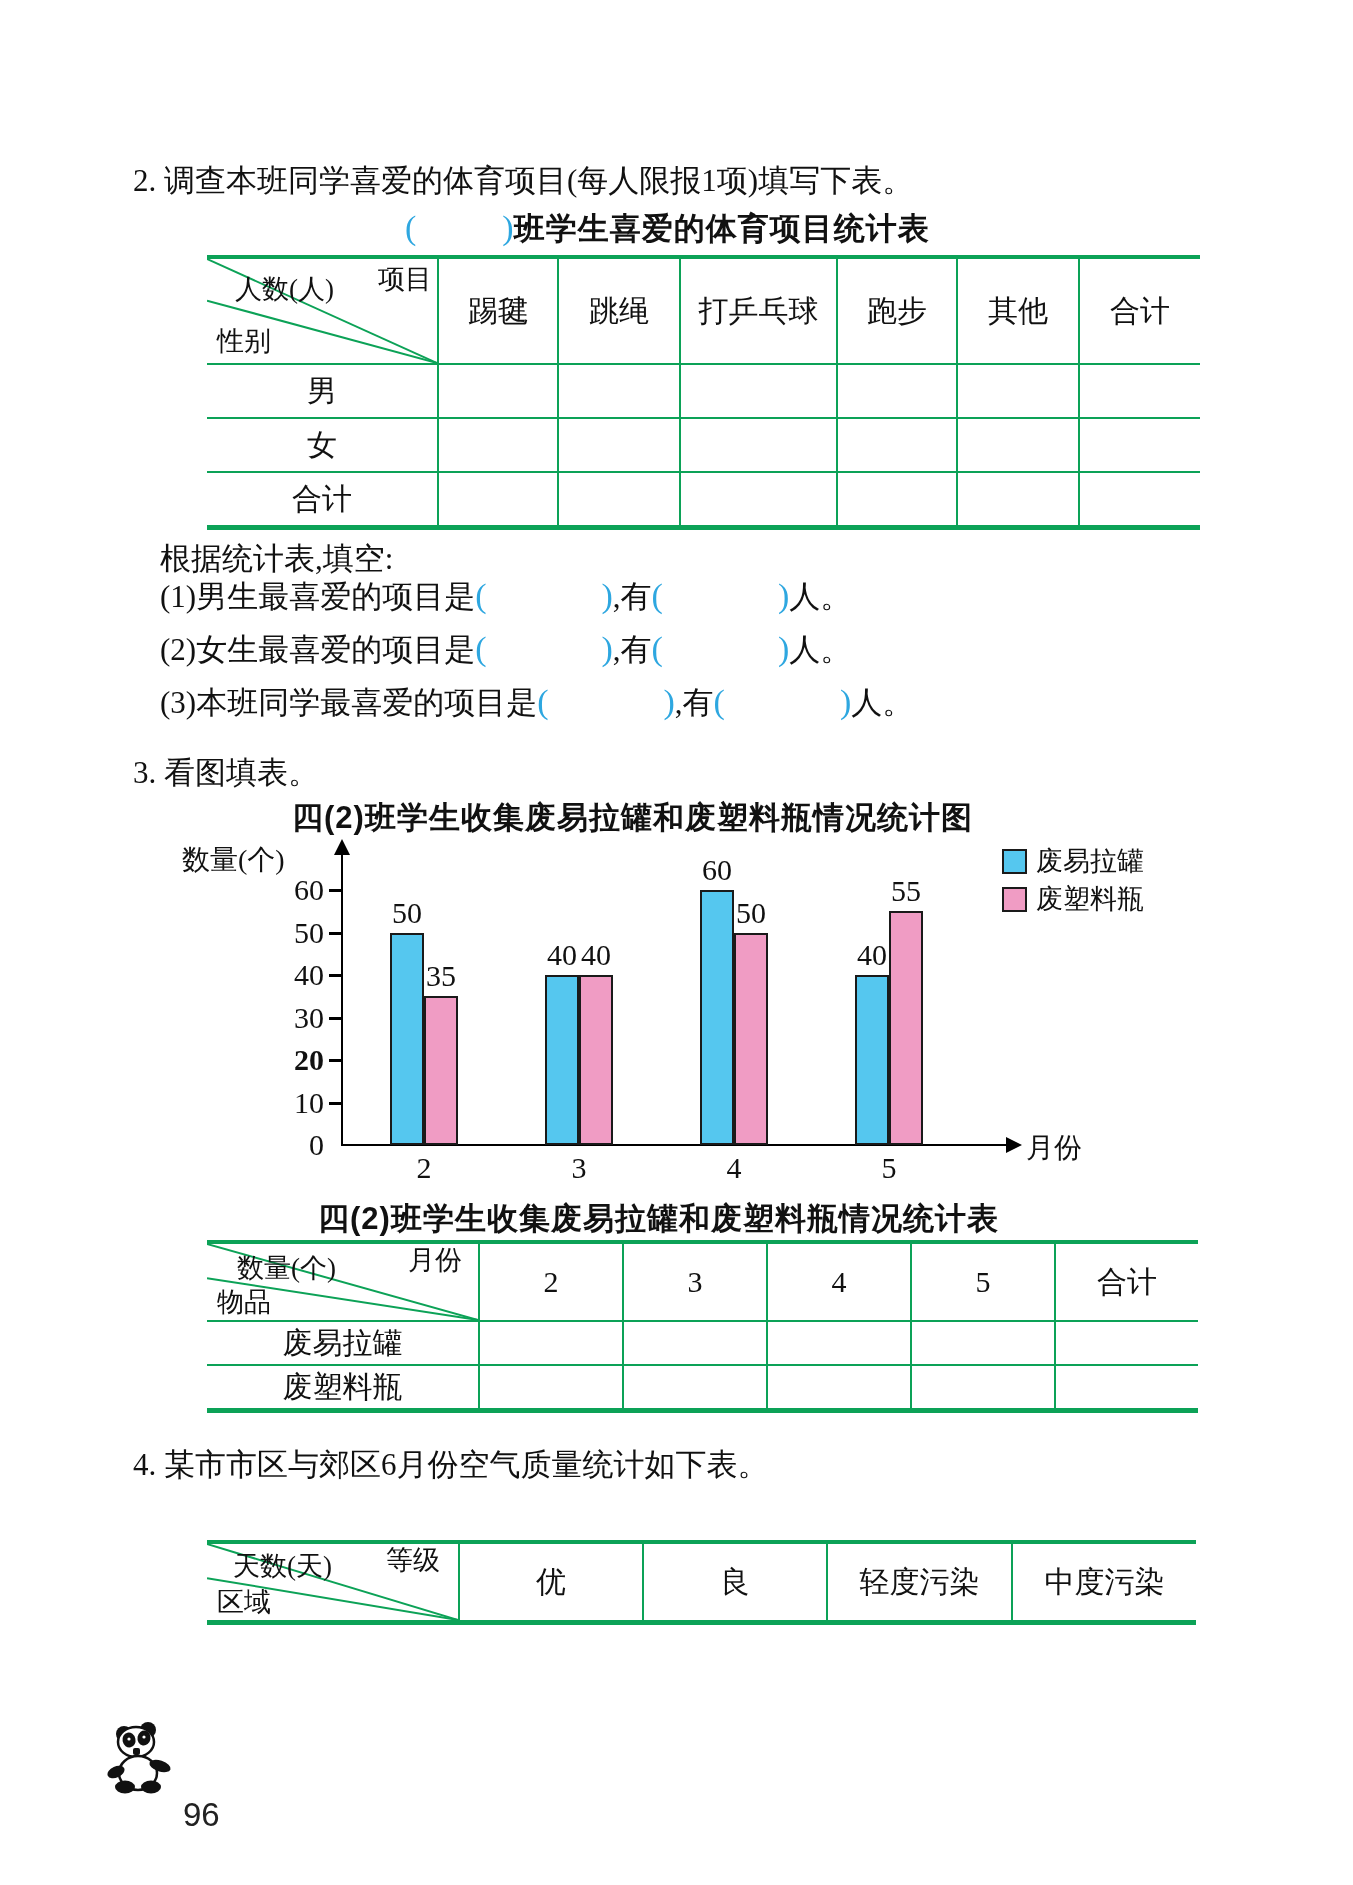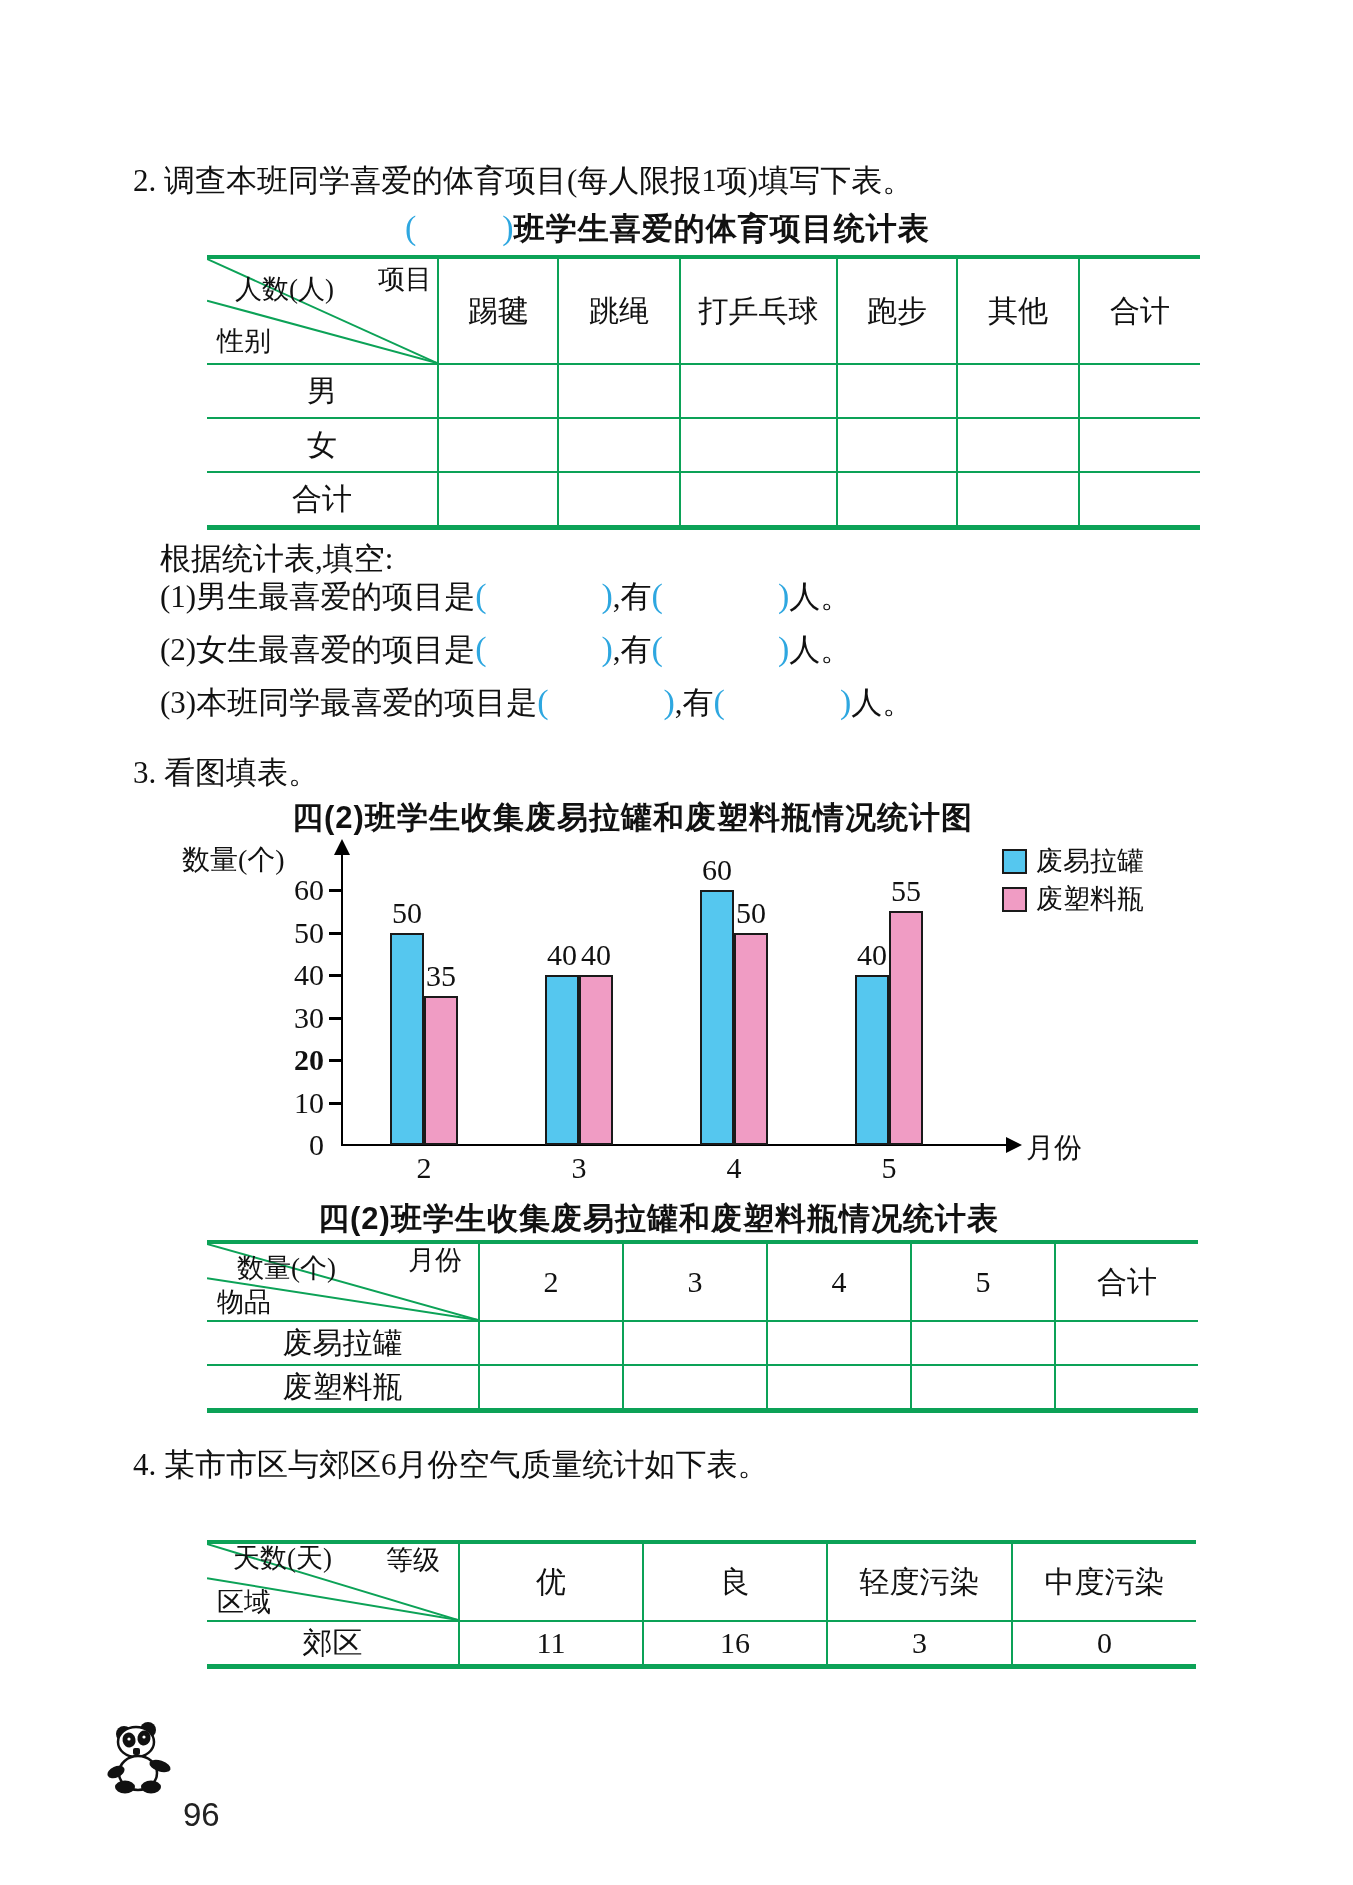--- a/index.html
+++ b/index.html
@@ -218,35 +218,28 @@
   <div class="abs heading" style="left:490px;top:1579px;">某市6月份空气质量统计表</div>
 
   <table class="gt abs" style="left:207px;top:1540px;width:981px;">
     <tbody>
         <tr>
       <td class="corner" style="width:251px;height:76px;">
         <svg viewBox="0 0 100 100" preserveAspectRatio="none">
           <line x1="0" y1="0" x2="100" y2="100" stroke="#0CA257" stroke-width="2" vector-effect="non-scaling-stroke"></line>
           <line x1="0" y1="45" x2="100" y2="100" stroke="#0CA257" stroke-width="2" vector-effect="non-scaling-stroke"></line>
         </svg>
-        <span class="lab" style="left:26px;top:0;">天数(天)</span>
+        <span class="lab" style="left:26px;top:8px;">天数(天)</span>
         <span class="lab" style="right:18px;top:2px;">等级</span>
         <span class="lab" style="left:10px;bottom:2px;">区域</span>
       </td>
       <td style="width:182px;">优</td>
       <td style="width:182px;">良</td>
       <td style="width:183px;">轻度污染</td>
       <td style="width:183px;">中度污染</td>
-    </tr>
-    <tr>
-      <td style="height:42px;">郊区</td>
-      <td>11</td>
-      <td>16</td>
-      <td>3</td>
-      <td>0</td>
     </tr>
   </tbody>
     </table>
 
   <svg class="abs" style="left:103px;top:1720px;" width="72" height="76" viewBox="0 0 72 76">
     <circle cx="21" cy="14" r="8" fill="#111"></circle>
     <circle cx="45" cy="10" r="8" fill="#111"></circle>
     <ellipse cx="33" cy="22" rx="18" ry="15" fill="#fff" stroke="#111" stroke-width="2.5"></ellipse>
     <ellipse cx="26" cy="20" rx="6.5" ry="7.5" fill="#111" transform="rotate(-12 26 20)"></ellipse>
     <ellipse cx="41" cy="18" rx="6.5" ry="7.5" fill="#111" transform="rotate(10 41 18)"></ellipse>

